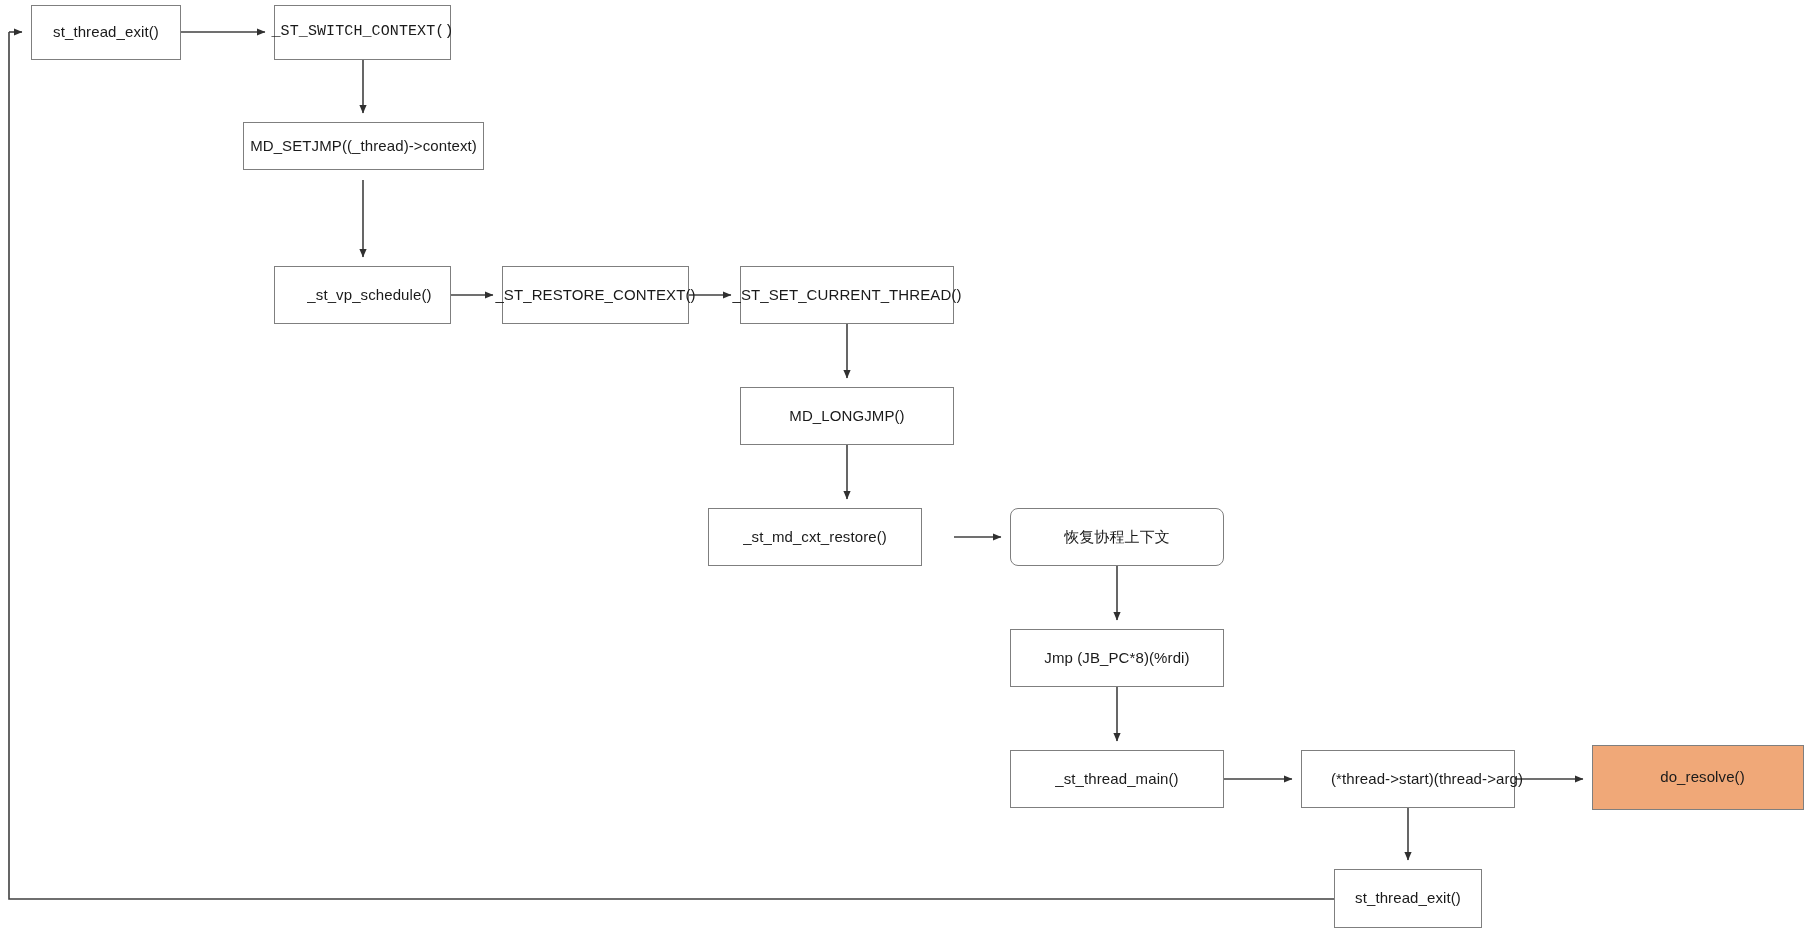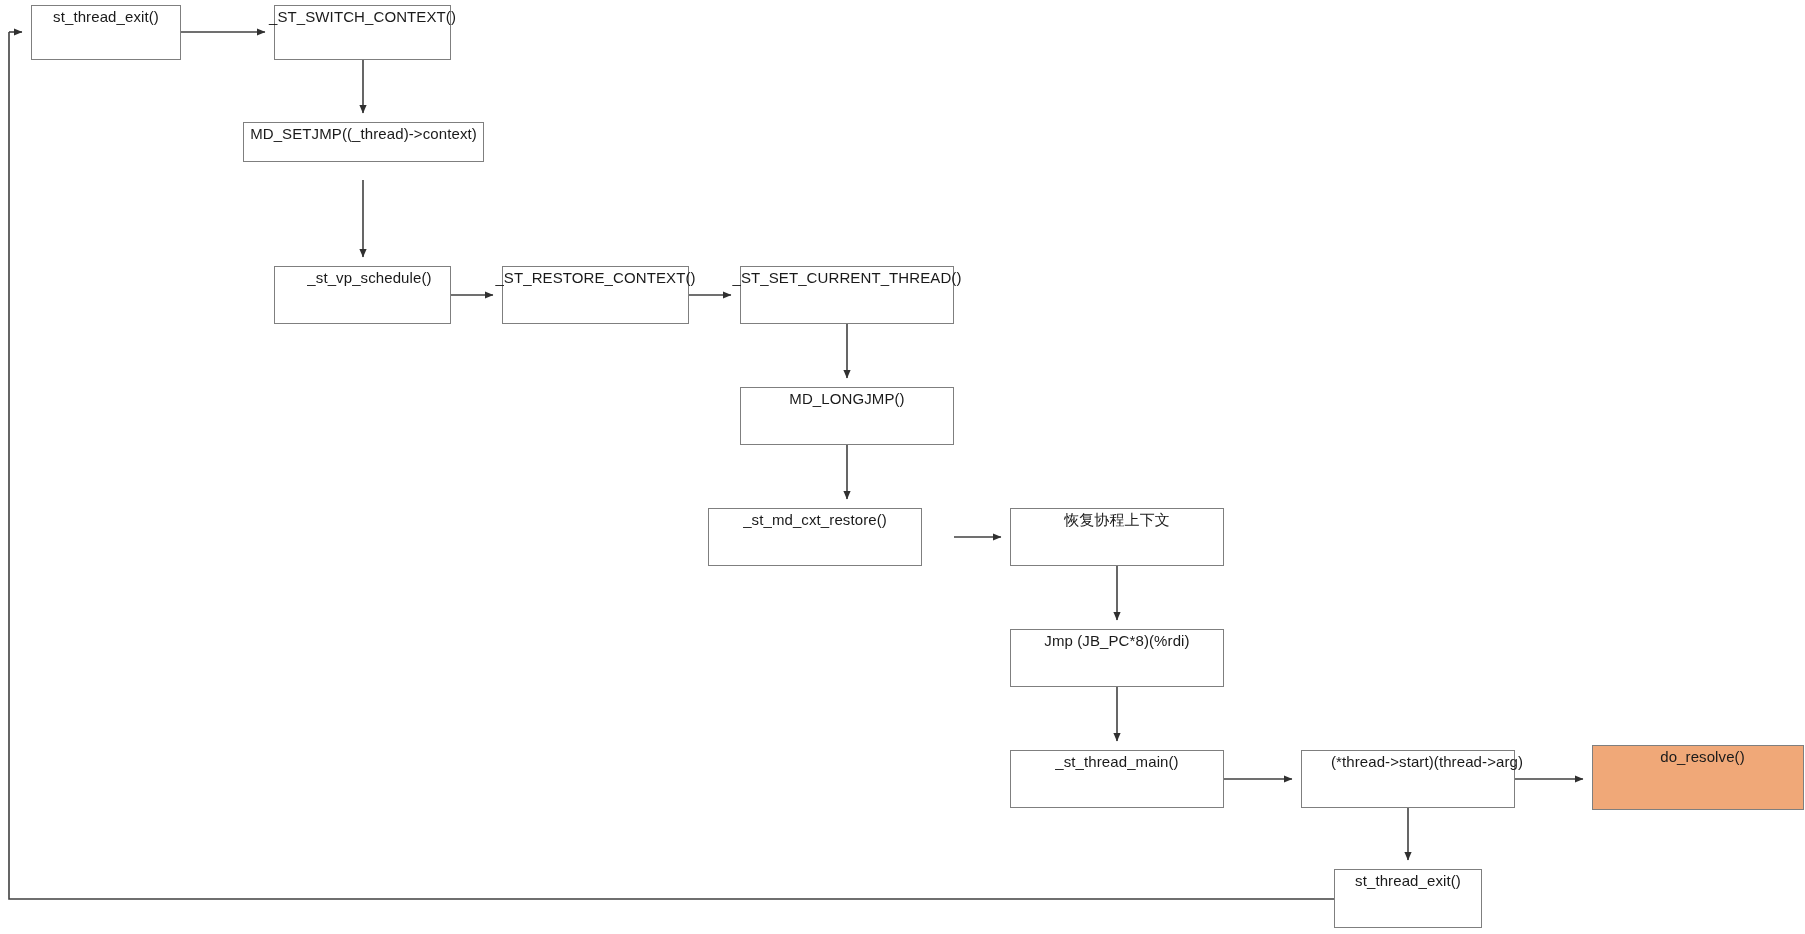--- a/index.html
+++ b/index.html
@@ -25,20 +25,21 @@
     width: 1805px;
     height: 934px;
     pointer-events: none;
   }
   .node {
     position: absolute;
     box-sizing: border-box;
     border: 1px solid #7f7f7f;
     background: #ffffff;
     display: flex;
+    align-items: center;
     justify-content: center;
     text-align: center;
     color: #1a1a1a;
     font-size: 15px;
     line-height: 1.25;
     letter-spacing: .1px;
     padding: 2px 6px;
     white-space: nowrap;
     z-index: 2;
   }
@@ -92,25 +93,25 @@
       <path d="M1515,779 L1583,779" marker-end="url(#arrowhead)"></path>
 
       <path d="M1408,808 L1408,860" marker-end="url(#arrowhead)"></path>
     </g>
   </svg>
 
   <div class="node" style="left:31px; top:5px; width:150px; height:55px;">
     <span class="node-label">st_thread_exit()</span>
   </div>
 
-  <div class="node" style="left:274px; top:5px; width:177px; height:55px;">
+  <div class="node" style="left:274px; top:5px; width:177px; height:55px;font-family:Liberation Mono, monospace;">
     <span class="node-label">_ST_SWITCH_CONTEXT()</span>
   </div>
 
-  <div class="node" style="left:243px; top:122px; width:241px; height:40px;">
+  <div class="node" style="left:243px; top:122px; width:241px; height:48px;">
     <span class="node-label">MD_SETJMP((_thread)-&gt;context)</span>
   </div>
 
   <div class="node" style="left:274px; top:266px; width:177px; height:58px;padding-left:20px;">
     <span class="node-label">_st_vp_schedule()</span>
   </div>
 
   <div class="node" style="left:502px; top:266px; width:187px; height:58px;">
     <span class="node-label">_ST_RESTORE_CONTEXT()</span>
   </div>
@@ -120,21 +121,21 @@
   </div>
 
   <div class="node" style="left:740px; top:387px; width:214px; height:58px;">
     <span class="node-label">MD_LONGJMP()</span>
   </div>
 
   <div class="node" style="left:708px; top:508px; width:214px; height:58px;">
     <span class="node-label">_st_md_cxt_restore()</span>
   </div>
 
-  <div class="node" style="left:1010px; top:508px; width:214px; height:58px;">
+  <div class="node" style="left:1010px; top:508px; width:214px; height:58px;border-radius:8px;">
     <span class="node-label">恢复协程上下文</span>
   </div>
 
   <div class="node" style="left:1010px; top:629px; width:214px; height:58px;">
     <span class="node-label">Jmp (JB_PC*8)(%rdi)</span>
   </div>
 
   <div class="node" style="left:1010px; top:750px; width:214px; height:58px;">
     <span class="node-label">_st_thread_main()</span>
   </div>

